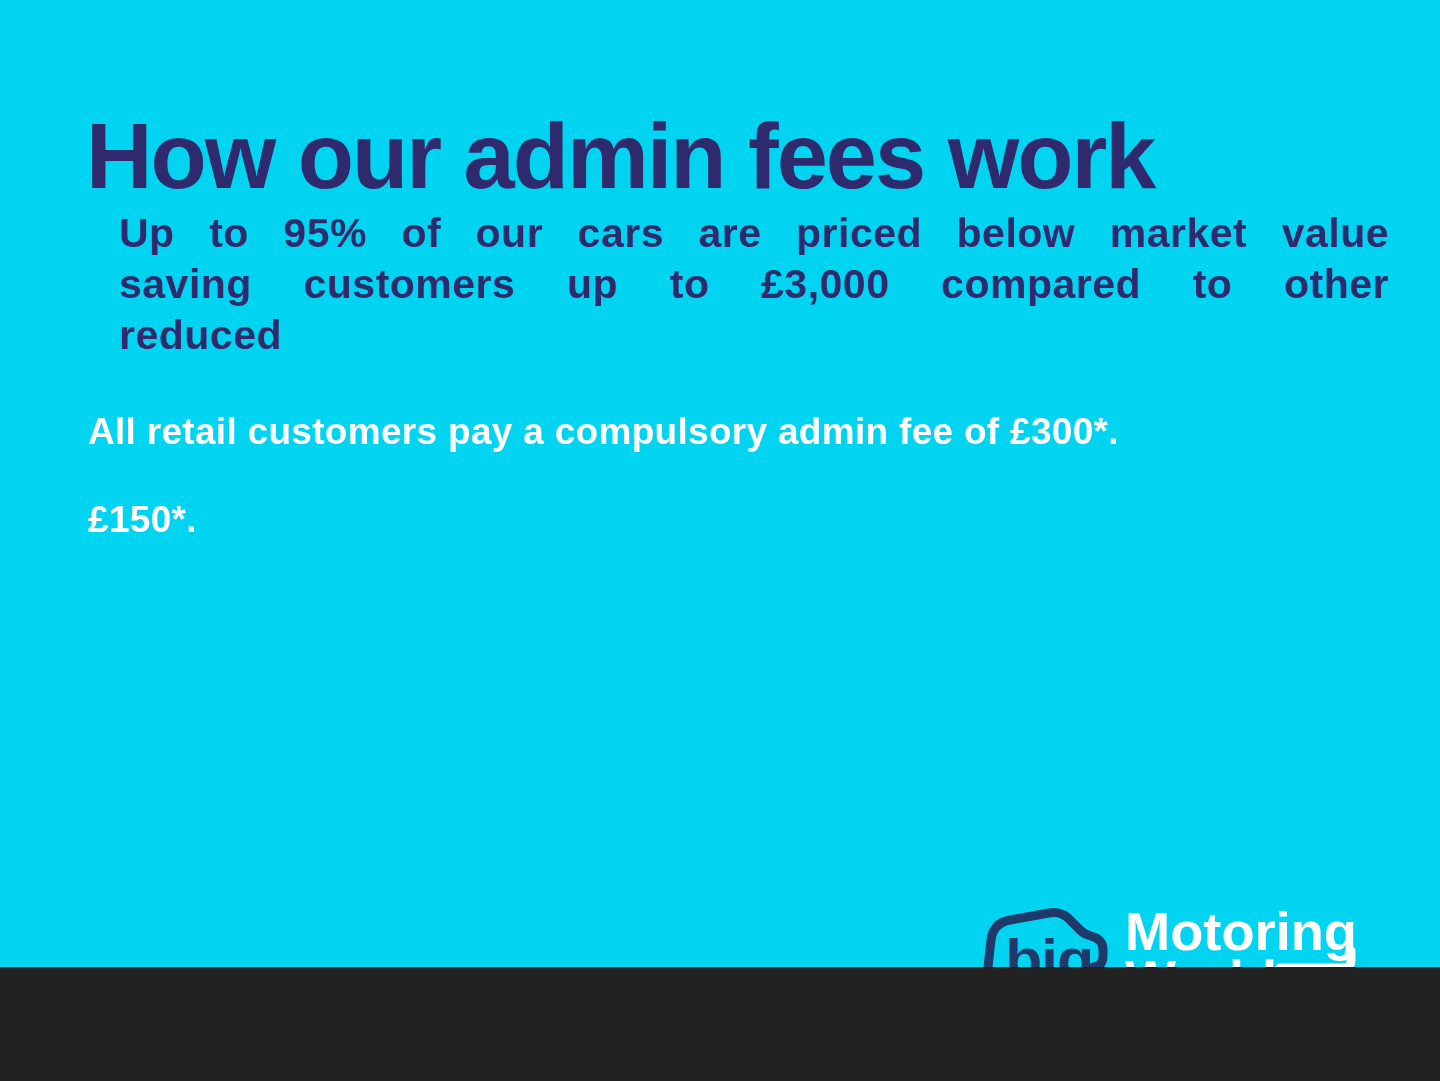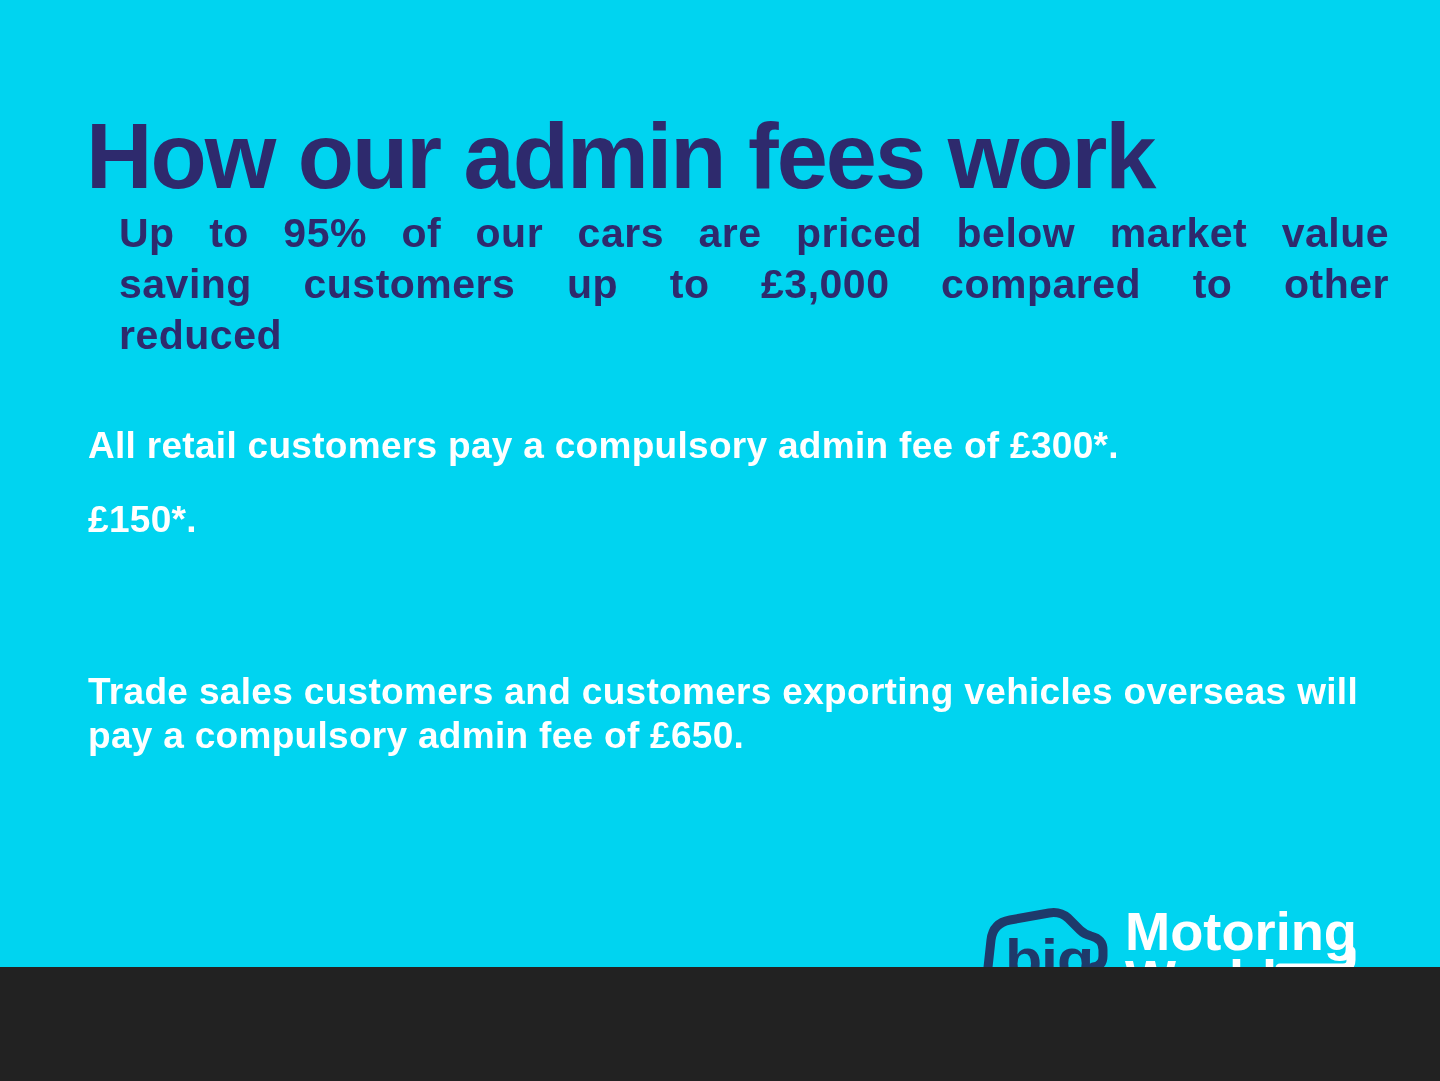--- a/index.html
+++ b/index.html
@@ -41,21 +41,21 @@
   .bodyblock {
     position: absolute;
     left: 88px;
     width: 1270px;
     font-size: 37px;
     line-height: 44px;
     font-weight: bold;
     color: #ffffff;
     letter-spacing: 0.3px;
   }
-  .p1 { top: 424px; }
+  .p1 { top: 410px; }
   .p2 { top: 498px; }
   .p3 { top: 670px; }
   .justify-last {
     text-align: justify;
     text-align-last: justify;
   }
   .footnote {
     position: absolute;
     left: 88px;
     top: 840px;
@@ -88,24 +88,20 @@
   </div>
 
   <div class="bodyblock p1">
     <div>All retail customers pay a compulsory admin fee of £300*.</div>
   </div>
 
   <div class="bodyblock p2">
     <div>£150*.</div>
   </div>
 
-  <div class="bodyblock p3">
-    <div class="justify-last">Trade sales customers and customers exporting vehicles overseas will</div>
-    <div>pay a compulsory admin fee of £650.</div>
-  </div>
 
 
   <svg class="logo" viewBox="0 0 412 116">
 
     <path d="M 104 97 L 13 97 Q 3 97 3.5 87 L 8 46 Q 10 29 27 26 L 66 19 Q 77 17 85 24 L 97 36 Q 101 40 108 42 Q 120 45 120 56 L 120 62 Q 120 72 110 73" fill="none" stroke="#1e3a6b" stroke-width="9" stroke-linecap="round" stroke-linejoin="round"></path>
 
     <text x="22" y="84" font-size="56" font-weight="bold" font-family="Liberation Sans, sans-serif" fill="#1e3a6b" letter-spacing="-1" textLength="88" lengthAdjust="spacingAndGlyphs">big</text>
 
     <path d="M 297 74 L 360 74 Q 368 74 368 66 L 368 57" fill="none" stroke="#ffffff" stroke-width="9" stroke-linecap="round" stroke-linejoin="round"></path>
 

